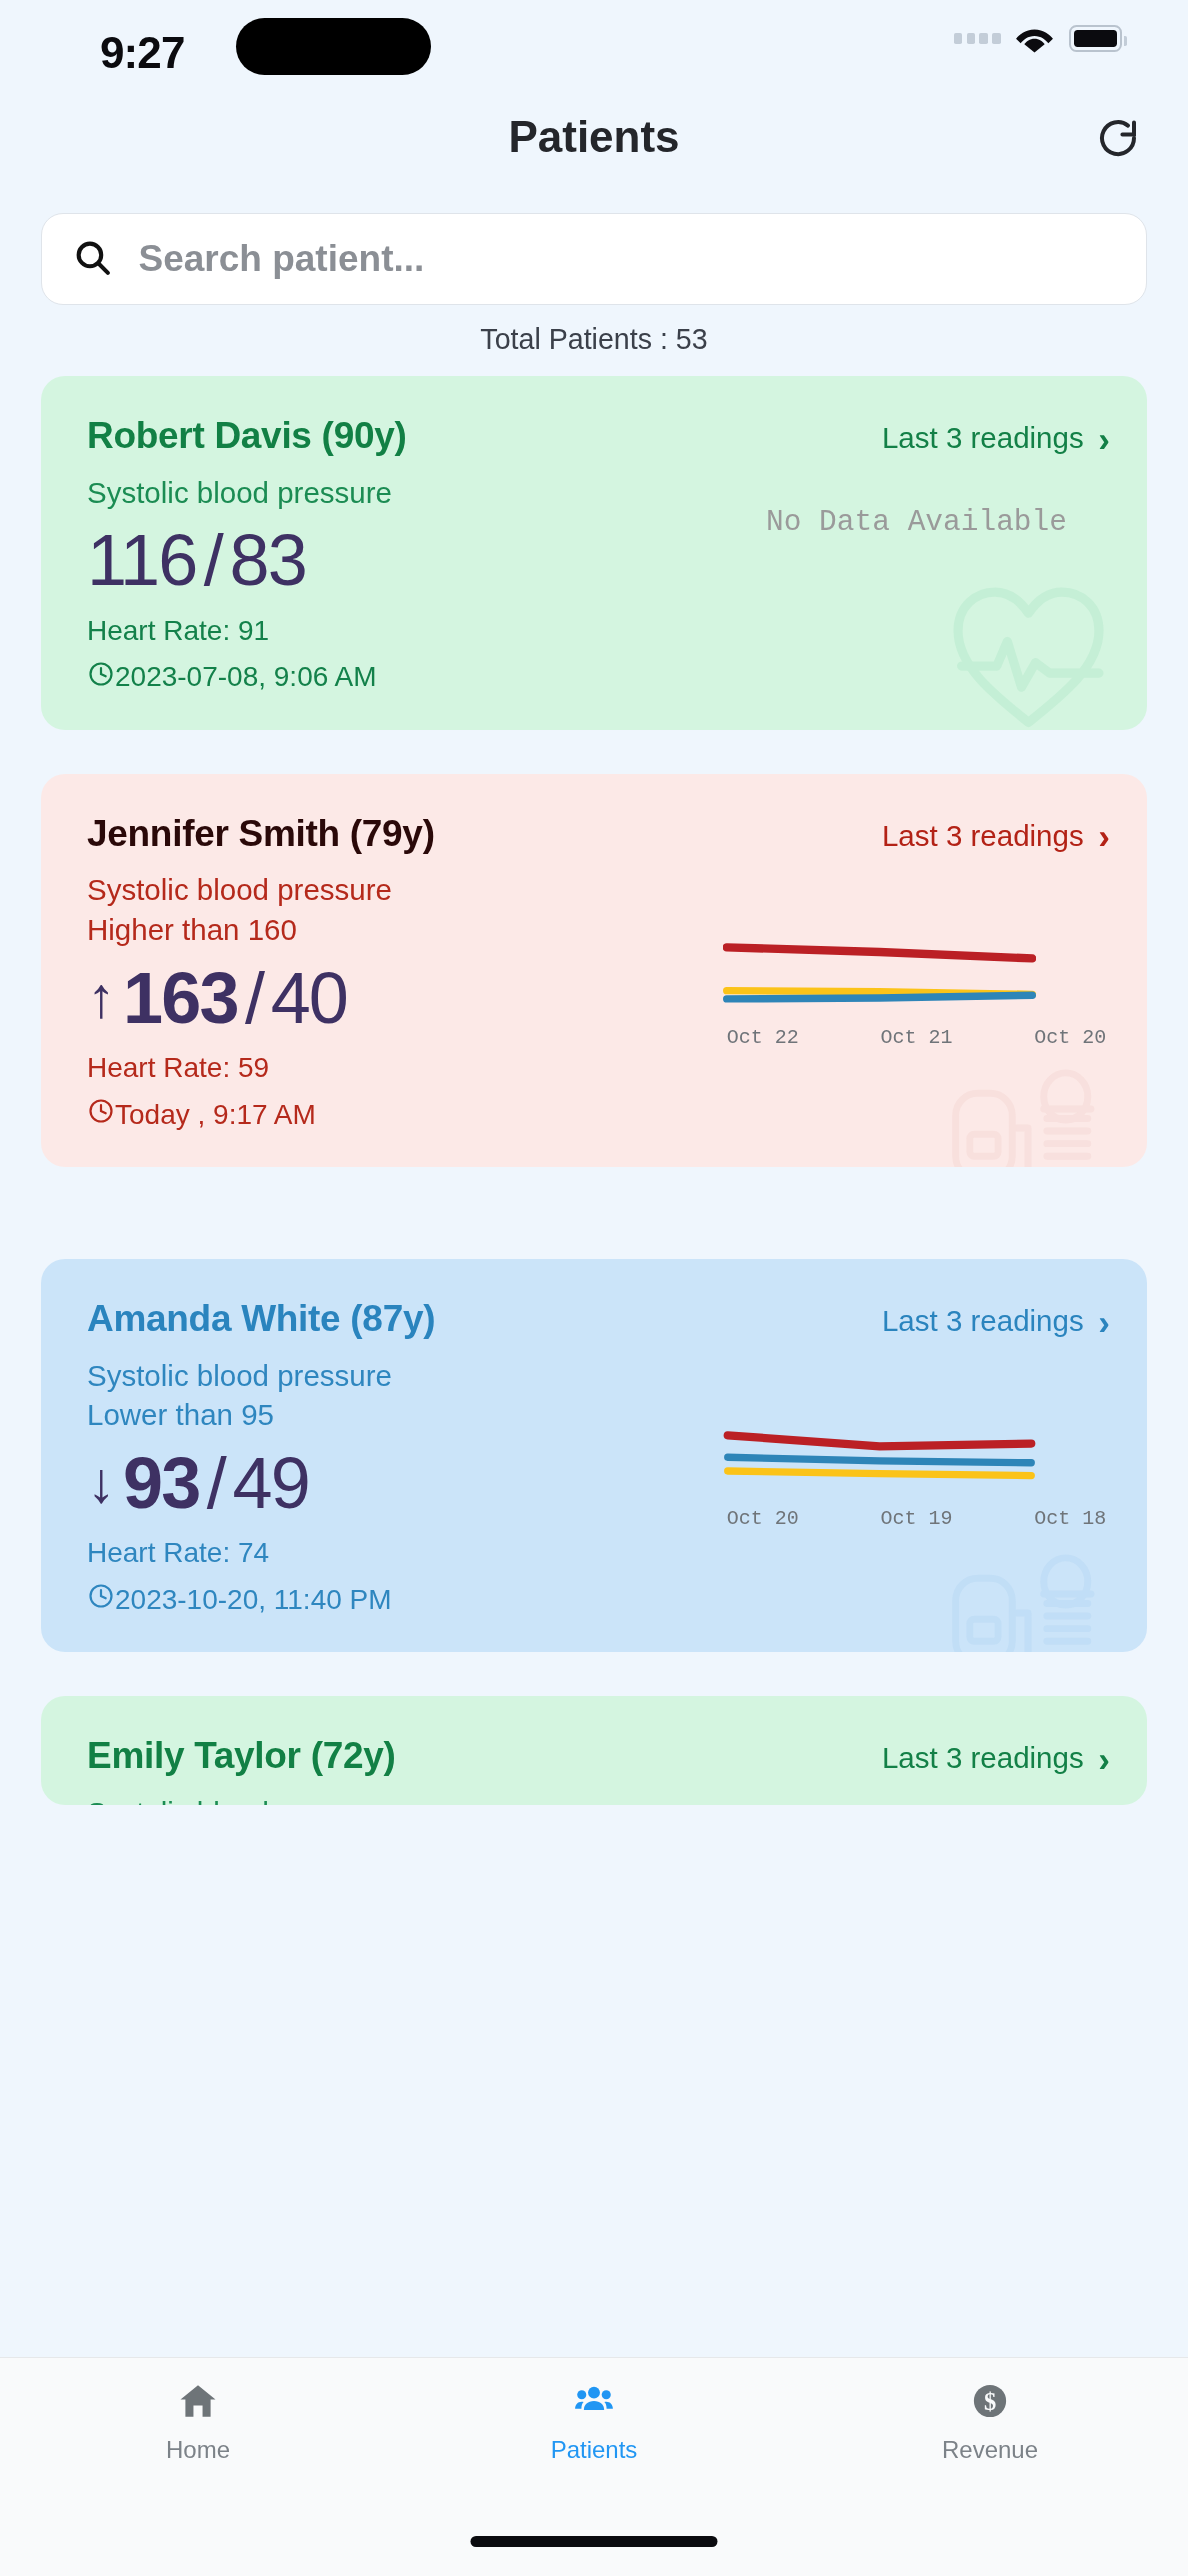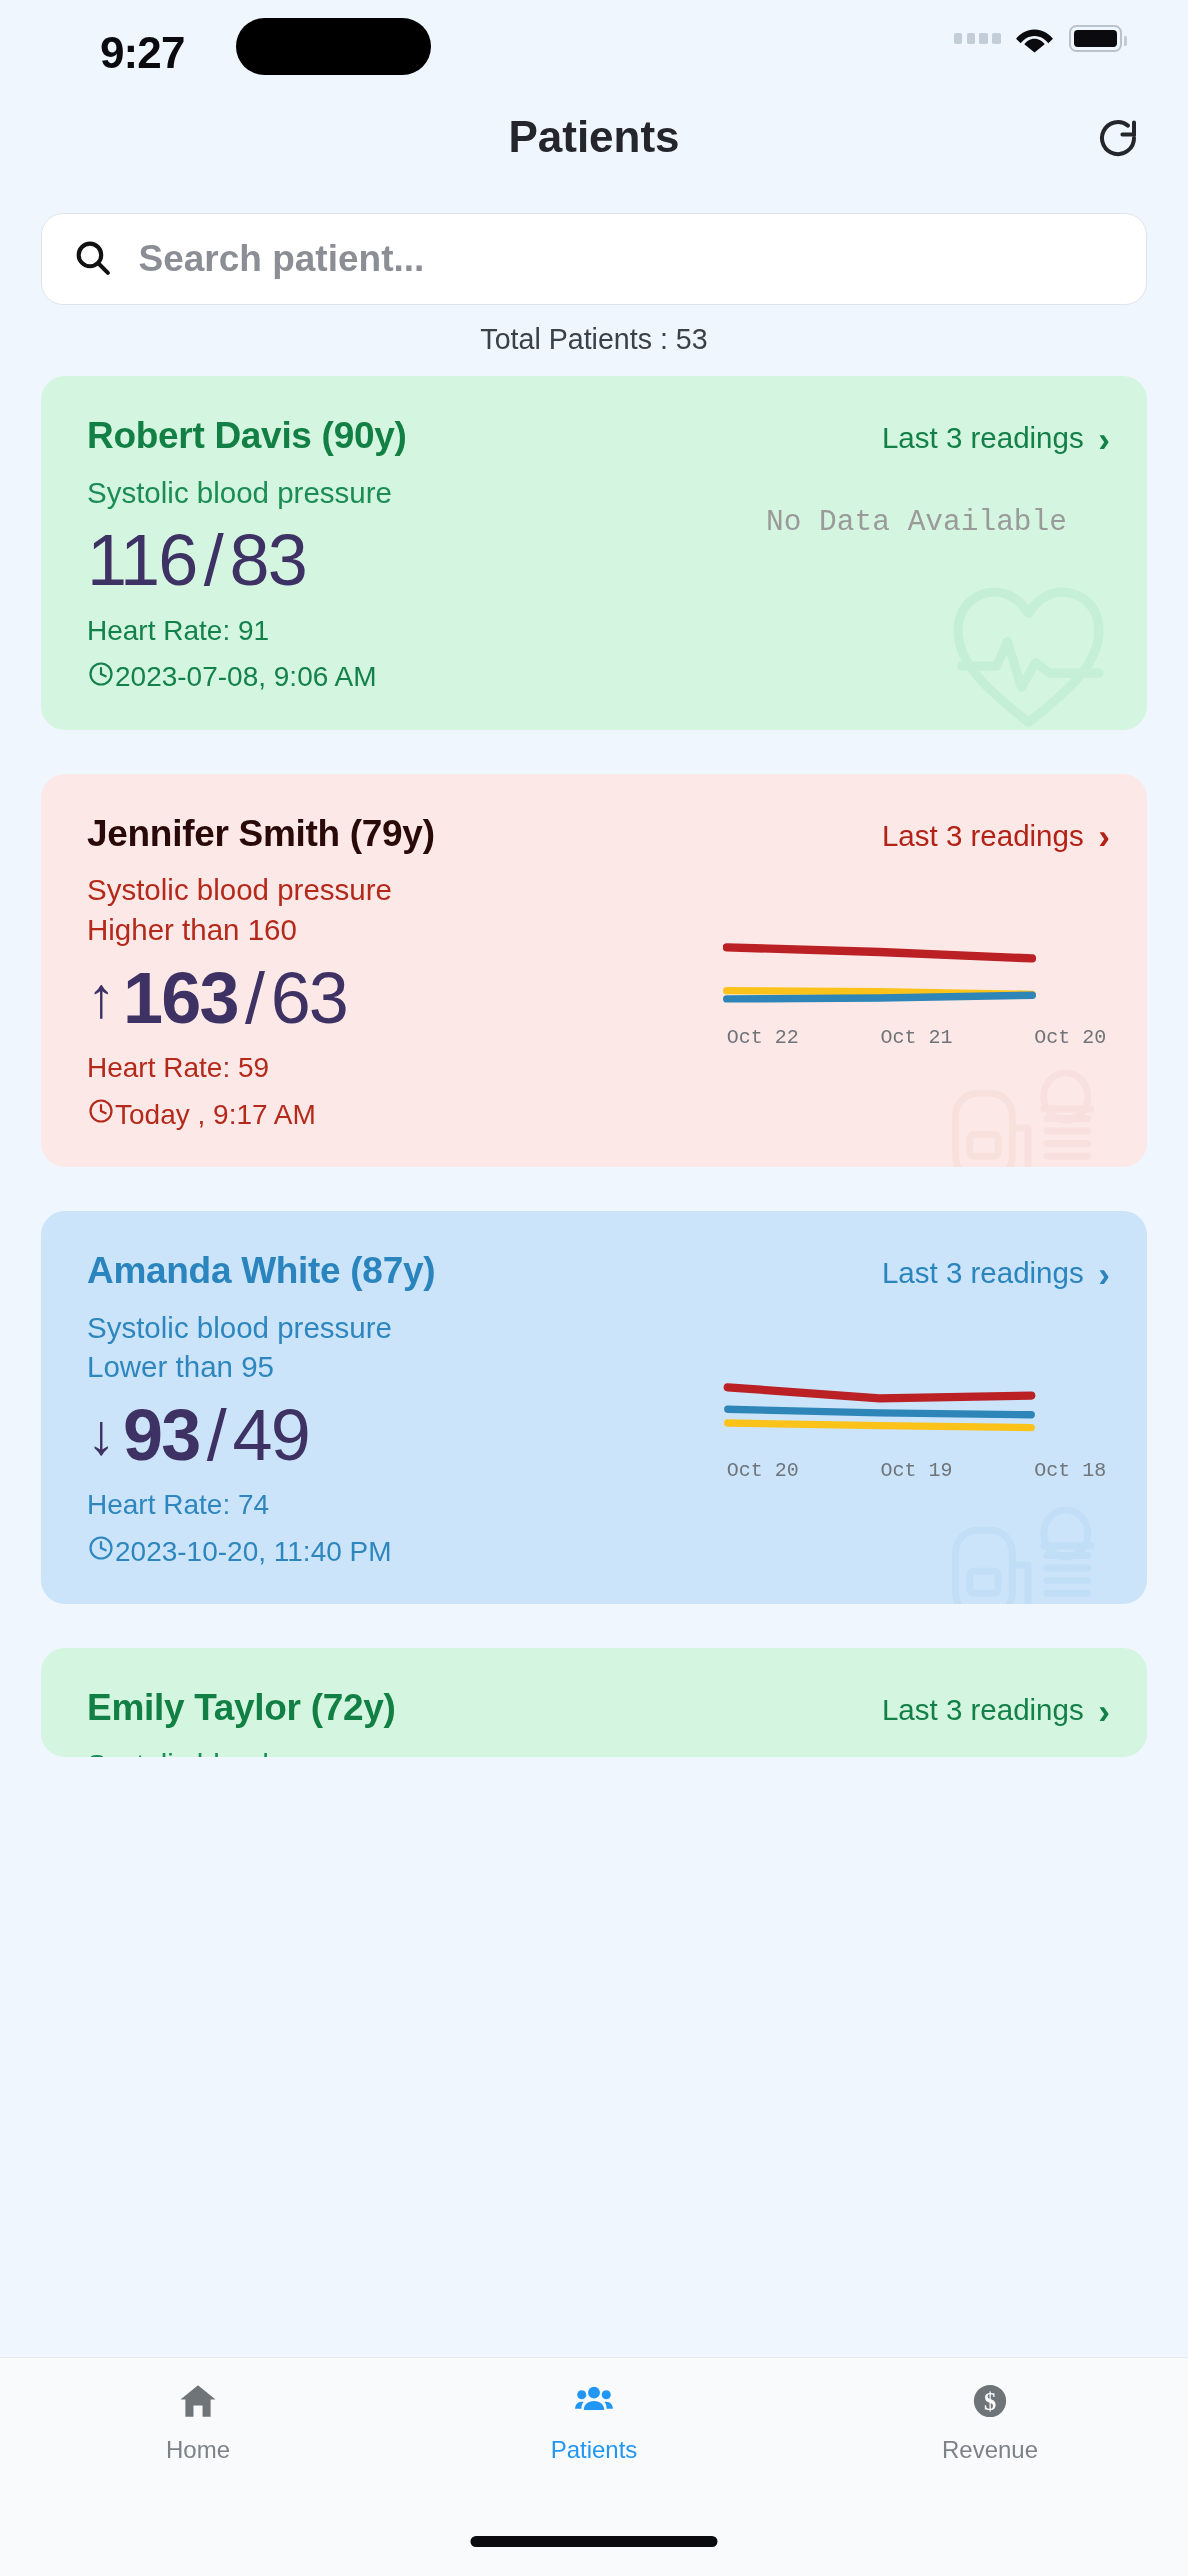--- a/index.html
+++ b/index.html
@@ -69,21 +69,21 @@
 
   
   .cards{ padding:0 41px; display:flex; flex-direction:column; gap:44px; }
   .card{
     border-radius:24px; position:relative; overflow:hidden;
     padding:39px 37px 35px 46px;
     min-height:263px;
   }
   .card.green{ background:#d4f5e0; }
   .card.red{ background:#fce9e7; }
-  .card.blue{ background:#cbe4f9; }
+  .card.blue{ background:#cbe4f9;margin-top:48px; }
   .card.clipped{ min-height:109px; padding-bottom:0; height:109px; }
 
   .card-top{ display:flex; justify-content:space-between; align-items:flex-start; }
   .pname{ font-size:37px; font-weight:bold; letter-spacing:-0.3px; }
   .green .pname{ color:#128045; }
   .red .pname{ color:#2a0909; }
   .blue .pname{ color:#2a84be; }
 
   .readings-link{
     display:flex; align-items:center; gap:14.7px; font-size:29.5px; margin-top:5.5px;
@@ -251,21 +251,21 @@
       </div>
     </div>
     <div class="card-body">
       <div class="left-col">
         <div class="sublabel">Systolic blood pressure</div>
         <div class="sublabel" style="margin-top:1.8px">Higher than 160</div>
         <div class="bp-row">
           <span class="arrow">↑</span>
           <span class="bp-sys">163</span>
           <span class="bp-dia">/</span>
-          <span class="bp-dia">63</span>
+          <span class="bp-dia">40</span>
         </div>
         <div class="hr-line">Heart Rate: 59</div>
         <div class="ts-line">
           <span>
             <svg width="28" height="28" viewBox="0 0 24 24" fill="none" stroke="#b5291b" stroke-width="1.9">
               <circle cx="12" cy="12" r="9"></circle>
                 <path d="M12 7 V12 L16 14" stroke-linecap="round"></path>
             </svg>
           </span>
           <span>Today , 9:17 AM</span>

